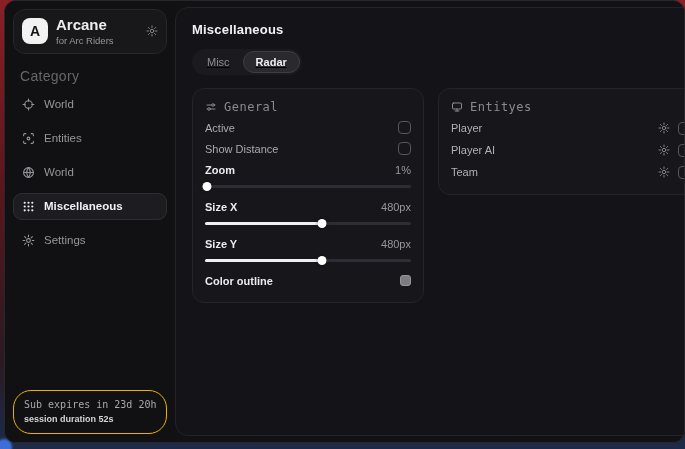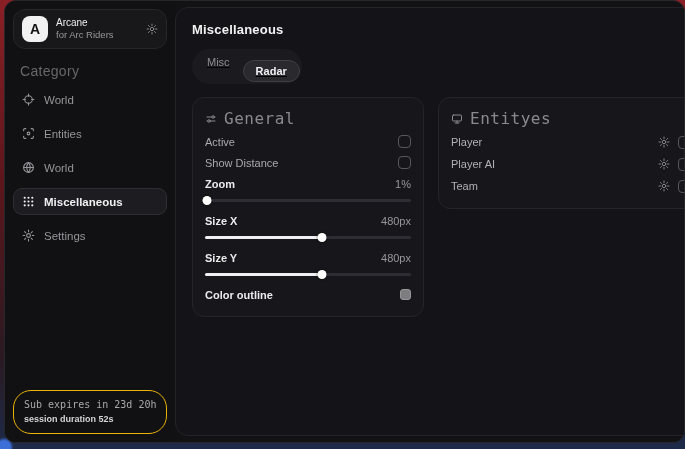--- a/index.html
+++ b/index.html
@@ -42,21 +42,21 @@
     border-radius:12px;
   }
   .avatar {
     width:26px; height:26px; flex:0 0 26px;
     background:#f2f2f2; color:#141414;
     border-radius:8px;
     display:flex; align-items:center; justify-content:center;
     font-weight:bold; font-size:14px;
   }
   .logo-text { display:flex; flex-direction:column; line-height:1.25; }
-  .logo-title { font-size:10px; font-weight:400; color:#ececee; }
+  .logo-title { font-size:15px; font-weight:700; color:#ececee; }
   .logo-subtitle { font-size:9.5px; color:#98989c; }
   .logo-gear { margin-left:auto; color:#85858a; display:flex; cursor:pointer; }
   .logo-gear svg { width:12px; height:12px; }
 
   .category-label { font-size:14px; color:#66666b; margin:14px 0 7px 7px; letter-spacing:0.3px; }
 
   .nav { display:flex; flex-direction:column; gap:7px; }
   .nav-item {
     display:flex; align-items:center; gap:9px;
     padding:6px 8px;
@@ -98,36 +98,36 @@
   .main-title { font-size:13px; font-weight:700; color:#f2f2f4; letter-spacing:0.2px; }
   .tabs {
     display:inline-flex; align-self:flex-start;
     background:#1b1b1f; border-radius:999px;
     padding:2px; margin-top:12px;text-decoration:underline;
   }
   .tab {
     padding:4px 12px; font-size:11px; color:#8c8c90;
     border-radius:999px; border:1px solid transparent; cursor:pointer;
   }
-  .tab.active { background:#29292e; border-color:#3e3e44; color:#f0f0f2; font-weight:600;margin-top:9px; }
+  .tab.active { background:#29292e; border-color:#3e3e44; color:#f0f0f2; font-weight:600; }
 
   .cards { display:flex; gap:14px; margin-top:13px; align-items:flex-start; }
   .card {
     background:#17171b;
     border:1px solid #242429;
     border-radius:12px;
     padding:9px 12px 11px;
   }
   .card-general { width:232px; }
   .card-entities { width:266px; }
   .card-header {
     display:flex; align-items:center; gap:7px;
     color:#8a8a8e;
     font-family:"DejaVu Sans Mono", monospace;
-    font-size:16px; letter-spacing:0.5px;
+    font-size:12px; letter-spacing:0.5px;
     padding:2px 0 3px;
   }
   .card-header svg { width:12px; height:12px; }
 
   .row { display:flex; align-items:center; justify-content:space-between; min-height:21px; }
   .row-label { font-size:11px; color:#a9a9ae; }
   .row-label.bright { color:#ebebee; font-weight:600; }
   .row-value { font-size:11px; color:#97979b; }
 
   .checkbox {

